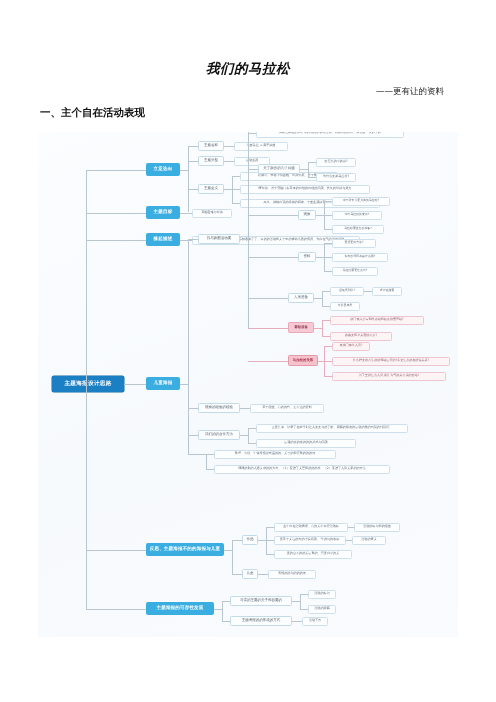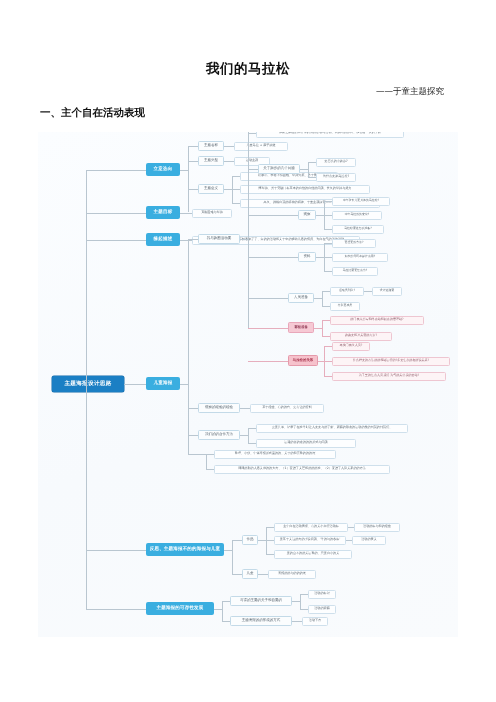--- a/index.html
+++ b/index.html
@@ -13,20 +13,21 @@
     position:relative;
   }
 
   
   .doc-title{
     position:absolute;left:0;top:60px;width:496px;
     text-align:center;
     font-size:13.5px;font-weight:bold;
     letter-spacing:.5px;
     font-family:"DejaVu Serif","Liberation Serif",serif;
+    font-style:italic;
   }
   .doc-subtitle{
     position:absolute;right:52px;top:86px;
     font-size:8.5px;
     font-family:"DejaVu Serif","Liberation Serif",serif;
     color:#222;
   }
   .section-head{
     position:absolute;left:40px;top:106px;
     font-size:10.5px;font-weight:bold;
@@ -120,21 +121,21 @@
   
   .ln{position:absolute;background:#b9c6d0;}
   .ln.h{height:.5px;}
   .ln.v{width:.5px;}
   .ln.pink{background:#e6aebd;}
 </style>
 </head>
 <body>
 
 <div class="doc-title">我们的马拉松</div>
-<div class="doc-subtitle">——于童主题探究</div>
+<div class="doc-subtitle">——更有让的资料</div>
 <div class="section-head">一、主个自在活动表现</div>
 
 <div class="canvas-border-right"></div>
 
 <div class="canvas">
 
   <div class="node n-root" style="left:14px;top:244px;width:72px;height:16px;">主题海报设计思路</div>
 
   <div class="ln v" style="left:48px;top:38px;width:.6px;height:439px;"></div>
 

